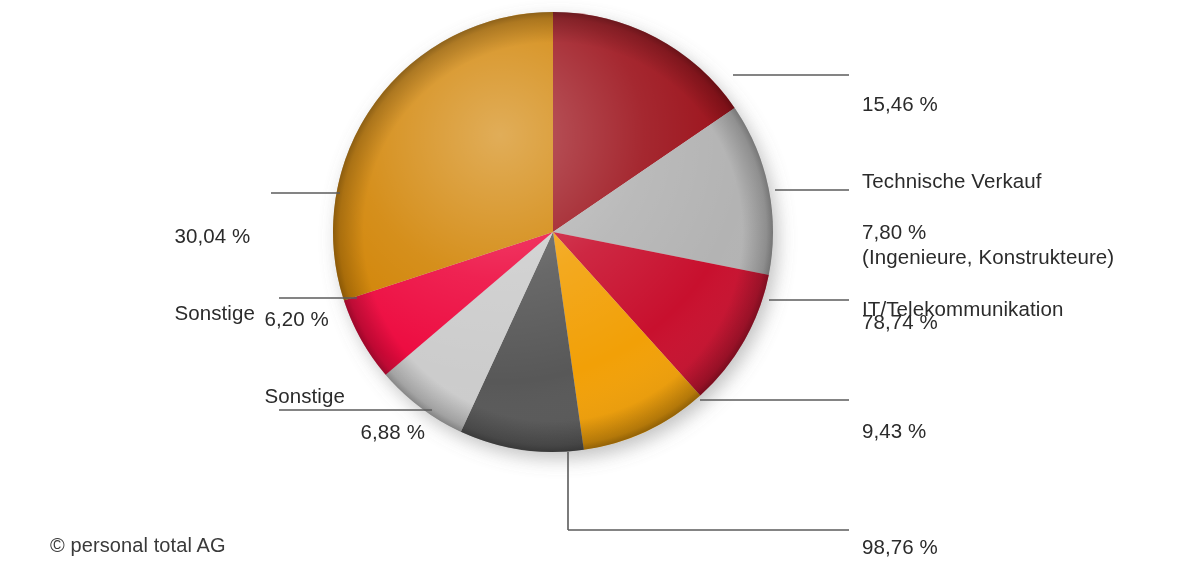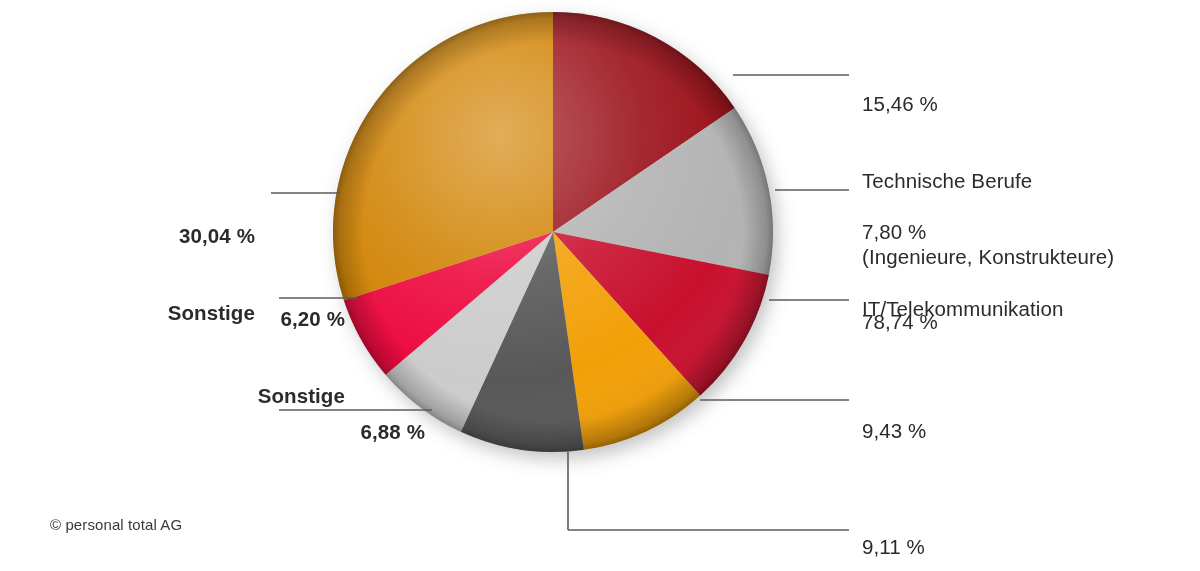--- a/index.html
+++ b/index.html
@@ -28,37 +28,35 @@
   }
   .callout {
     position: absolute;
     color: #2b2b2b;
     font-size: 20.5px;
     line-height: 25.5px;
     letter-spacing: 0.1px;
     white-space: pre;
   }
   .callout.left {
-    text-align: right;
-    font-weight: bold;
   }
   .callout.right {
     text-align: left;
   }
   .callout .pct {
     display: block;
   }
   .callout .lbl {
     display: block;
   }
   #copyright {
     position: absolute;
     left: 50px;
-    top: 516px;
-    font-size: 15px;
+    top: 534px;
+    font-size: 20px;
     color: #3a3a3a;
     letter-spacing: 0.1px;
     white-space: pre;
   }
   
   #co-technische { left: 862px; top: 40px; }
   #co-it         { left: 862px; top: 168px; }
   #co-vertrieb   { left: 862px; top: 258px; }
   #co-org        { left: 862px; top: 367px; }
   #co-finanz     { left: 862px; top: 483px; }
@@ -116,40 +114,40 @@
       <line x1="568" y1="452" x2="568" y2="530"></line>
       <line x1="568" y1="530" x2="849" y2="530"></line>
       <line x1="271" y1="193" x2="340" y2="193"></line>
       <line x1="279" y1="298" x2="357" y2="298"></line>
       <line x1="279" y1="410" x2="432" y2="410"></line>
     </g>
   </svg>
 
   <div class="callout right" id="co-technische">
     <span class="pct">15,46 %</span>
-    <span class="lbl">Technische Berufe</span>
+    <span class="lbl">Technische Verkauf</span>
     <span class="lbl">(Ingenieure, Konstrukteure)</span>
   </div>
 
   <div class="callout right" id="co-it">
     <span class="pct">7,80 %</span>
     <span class="lbl">IT/Telekommunikation</span>
   </div>
 
   <div class="callout right" id="co-vertrieb">
     <span class="pct">78,74 %</span>
   </div>
 
   <div class="callout right" id="co-org">
     <span class="pct">9,43 %</span>
     
   </div>
 
   <div class="callout right" id="co-finanz">
-    <span class="pct">9,11 %</span>
+    <span class="pct">98,76 %</span>
     
     
   </div>
 
   <div class="callout left" id="co-sonstige">
     <span class="pct">30,04 %</span>
     <span class="lbl">Sonstige</span>
   </div>
 
   <div class="callout left" id="co-bauwesen">

